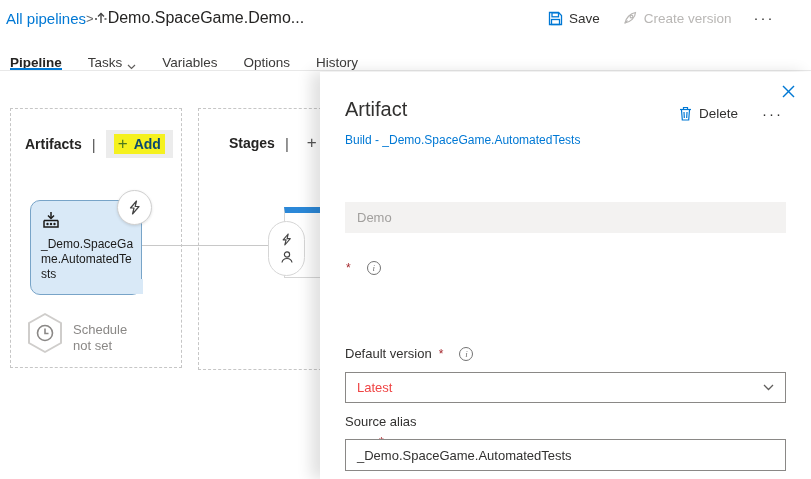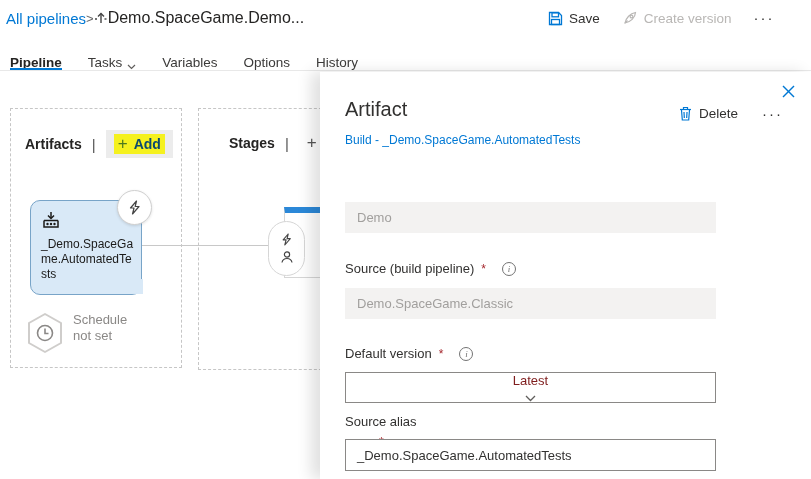--- a/index.html
+++ b/index.html
@@ -40,21 +40,21 @@
   .add-text-blue { color:#5ea0d8; font-size:14px; }
 
   .artifact-card { left:30px; top:200px; width:112px; height:95px; background:#d9e9f7;
                    border:1.5px solid #78a4c8; border-radius:10px; padding:10px 8px 8px 10px; cursor:pointer; }
   .artifact-name { font-size:12px; color:#1b1a19; word-break:break-all; line-height:15px; width:96px; position:relative; }
   .name-fade { position:absolute; right:-2px; bottom:0; width:34px; height:15px;
                background:linear-gradient(to right, rgba(217,233,247,0), #d9e9f7 85%); }
   .badge-circle { left:117px; top:190px; width:35px; height:35px; border-radius:50%; background:#fff;
                   border:1px solid #d0d0d0; box-shadow:0 1px 3px rgba(0,0,0,.12);
                   display:flex; align-items:center; justify-content:center; cursor:pointer; }
-  .schedule { left:26px; top:312px; display:flex; align-items:flex-start; gap:9px; cursor:pointer; }
+  .schedule { left:26px; top:312px; display:flex; align-items:flex-end; gap:9px; cursor:pointer; }
   .schedule-text { font-size:13px; color:#8a8886; line-height:16px; }
   .connector { left:142px; top:245px; width:128px; height:1px; background:#c8c8c8; }
 
   .stage-card { left:284px; top:207px; width:44px; height:71px; background:#fff;
                 border:1px solid #d6d6d6; border-top:6px solid #2b88d8; }
   .pre-pill { left:268px; top:221px; width:37px; height:55px; background:#fff; border:1px solid #d6d6d6;
               border-radius:19px; display:flex; flex-direction:column; align-items:center;
               justify-content:center; gap:4px; cursor:pointer; }
 
   
@@ -64,24 +64,24 @@
   .panel-title { position:absolute; left:25px; top:26px; font-size:20px; color:#323130; }
   .panel-cmds { position:absolute; right:28px; top:34px; display:flex; align-items:center; gap:24px; }
   .delete-btn { display:flex; align-items:center; gap:7px; font-size:13.5px; color:#323130; cursor:pointer; }
   .panel-subtitle { position:absolute; left:25px; top:61px; font-size:12px; color:#0078d4; cursor:pointer; }
 
   .f-label { position:absolute; left:25px; display:flex; align-items:center; gap:6px; font-size:13px; color:#323130; }
   .req { color:#a4262c; font-size:12px; margin-left:1px; }
   .info-ic { width:14px; height:14px; border:1px solid #737373; border-radius:50%; color:#737373;
              font-size:9px; display:flex; align-items:center; justify-content:center;
              font-family:"Liberation Serif", serif; font-style:italic; margin-left:10px; cursor:pointer; }
-  .f-input { position:absolute; left:25px; width:371px; height:31px; font-size:13px;
+  .f-input { position:absolute; left:25px; width:441px; height:31px; font-size:13px;
              display:flex; align-items:center; padding:0 11px; }
   .f-input.ro { background:#f3f2f1; color:#a19f9d; border:1px solid #f3f2f1; }
-  .f-select { background:#fff; color:#7f1d1d; border:1px solid #8a8886; justify-content:space-between; cursor:pointer;flex-direction:column; }
+  .f-select { background:#fff; color:#ef4444; border:1px solid #8a8886; justify-content:space-between; cursor:pointer; }
   .f-text { background:#fff; color:#323130; border:1px solid #8a8886; }
   svg { display:block; }
 </style>
 </head>
 <body>
 
 <div id="root">
 
   <div class="abs breadcrumb-row">
     <span class="crumb-link">All pipelines</span>
@@ -267,25 +267,23 @@
     <div class="panel-subtitle">Build - _Demo.SpaceGame.AutomatedTests</div>
 
     <div class="f-label" style="top:104px;margin-top:36px;">
       <span>Project</span>
       <span class="req">*</span>
       <span class="info-ic">i</span>
     </div>
     <div class="f-input ro" style="top:130px;">Demo</div>
 
     <div class="f-label" style="top:189px;">
-      <span>Source (build pipeline)</span>
       <span class="req">*</span>
       <span class="info-ic">i</span>
     </div>
-    <div class="f-input ro" style="top:216px;">Demo.SpaceGame.Classic</div>
 
     <div class="f-label" style="top:274px;">
       <span>Default version</span>
       <span class="req">*</span>
       <span class="info-ic">i</span>
     </div>
     <div class="f-input f-select" style="top:300px;">
       <span>Latest</span>
       <span>
         <svg width="11" height="7" viewBox="0 0 11 7">

